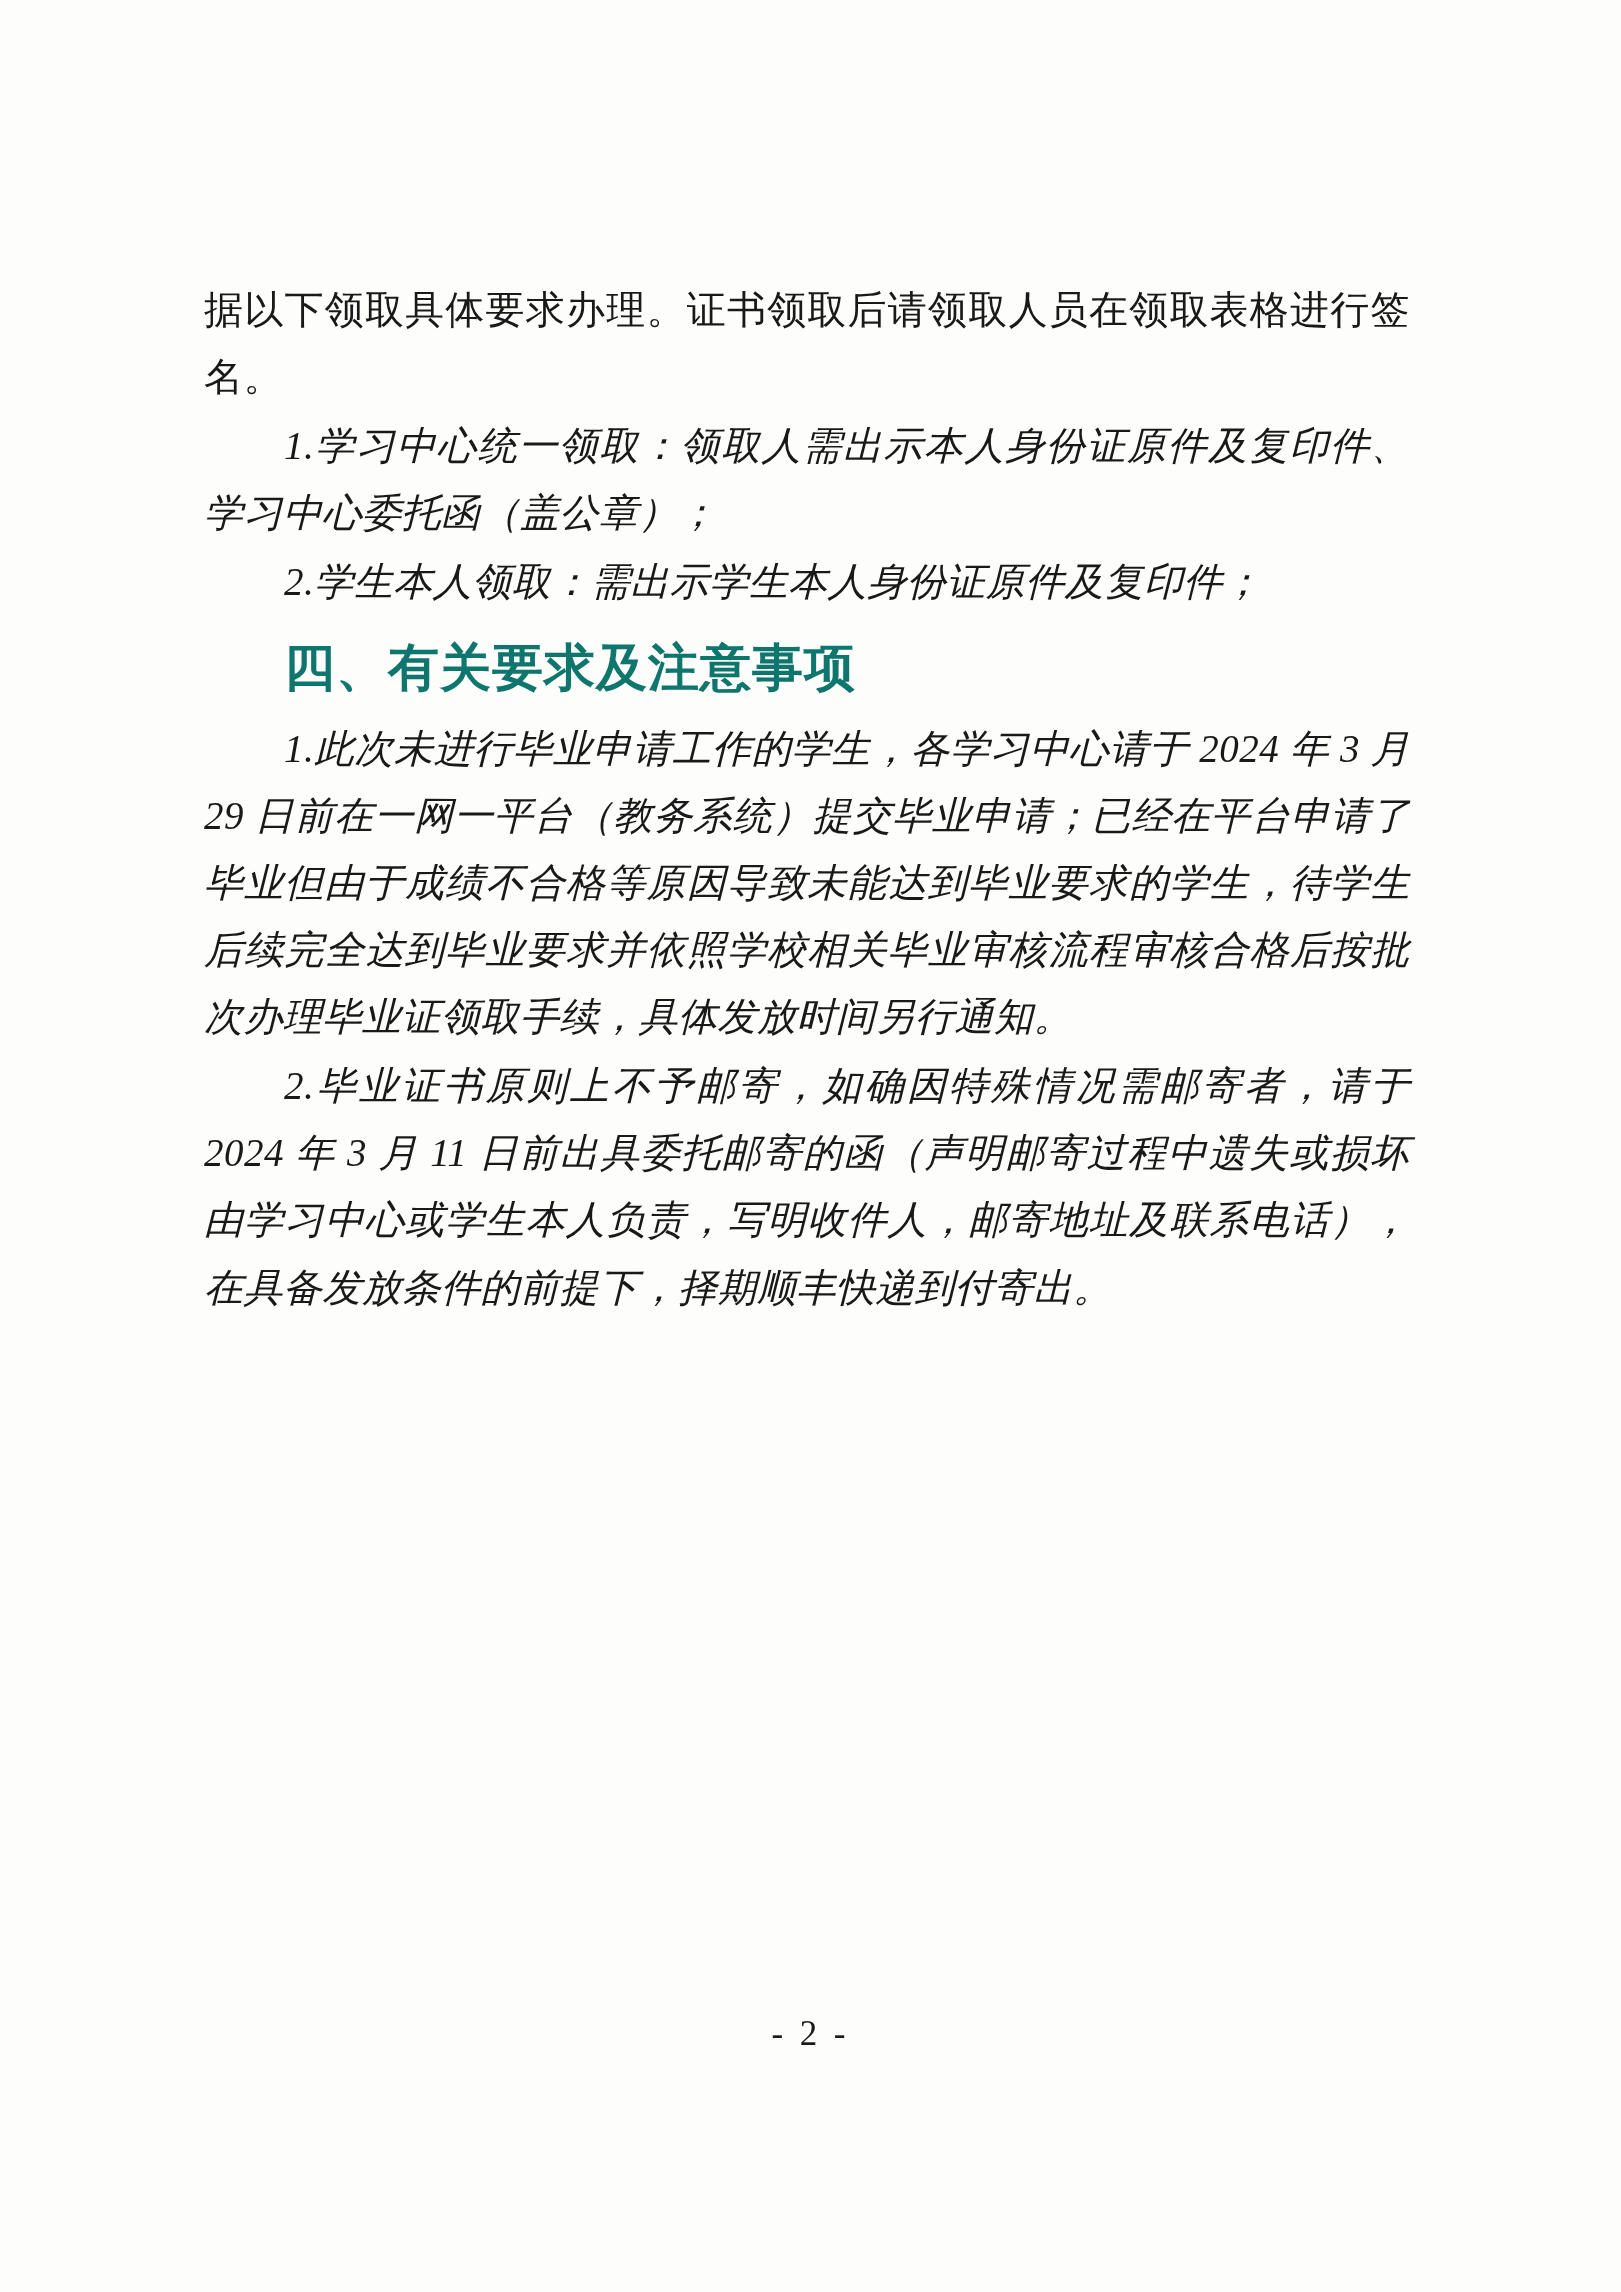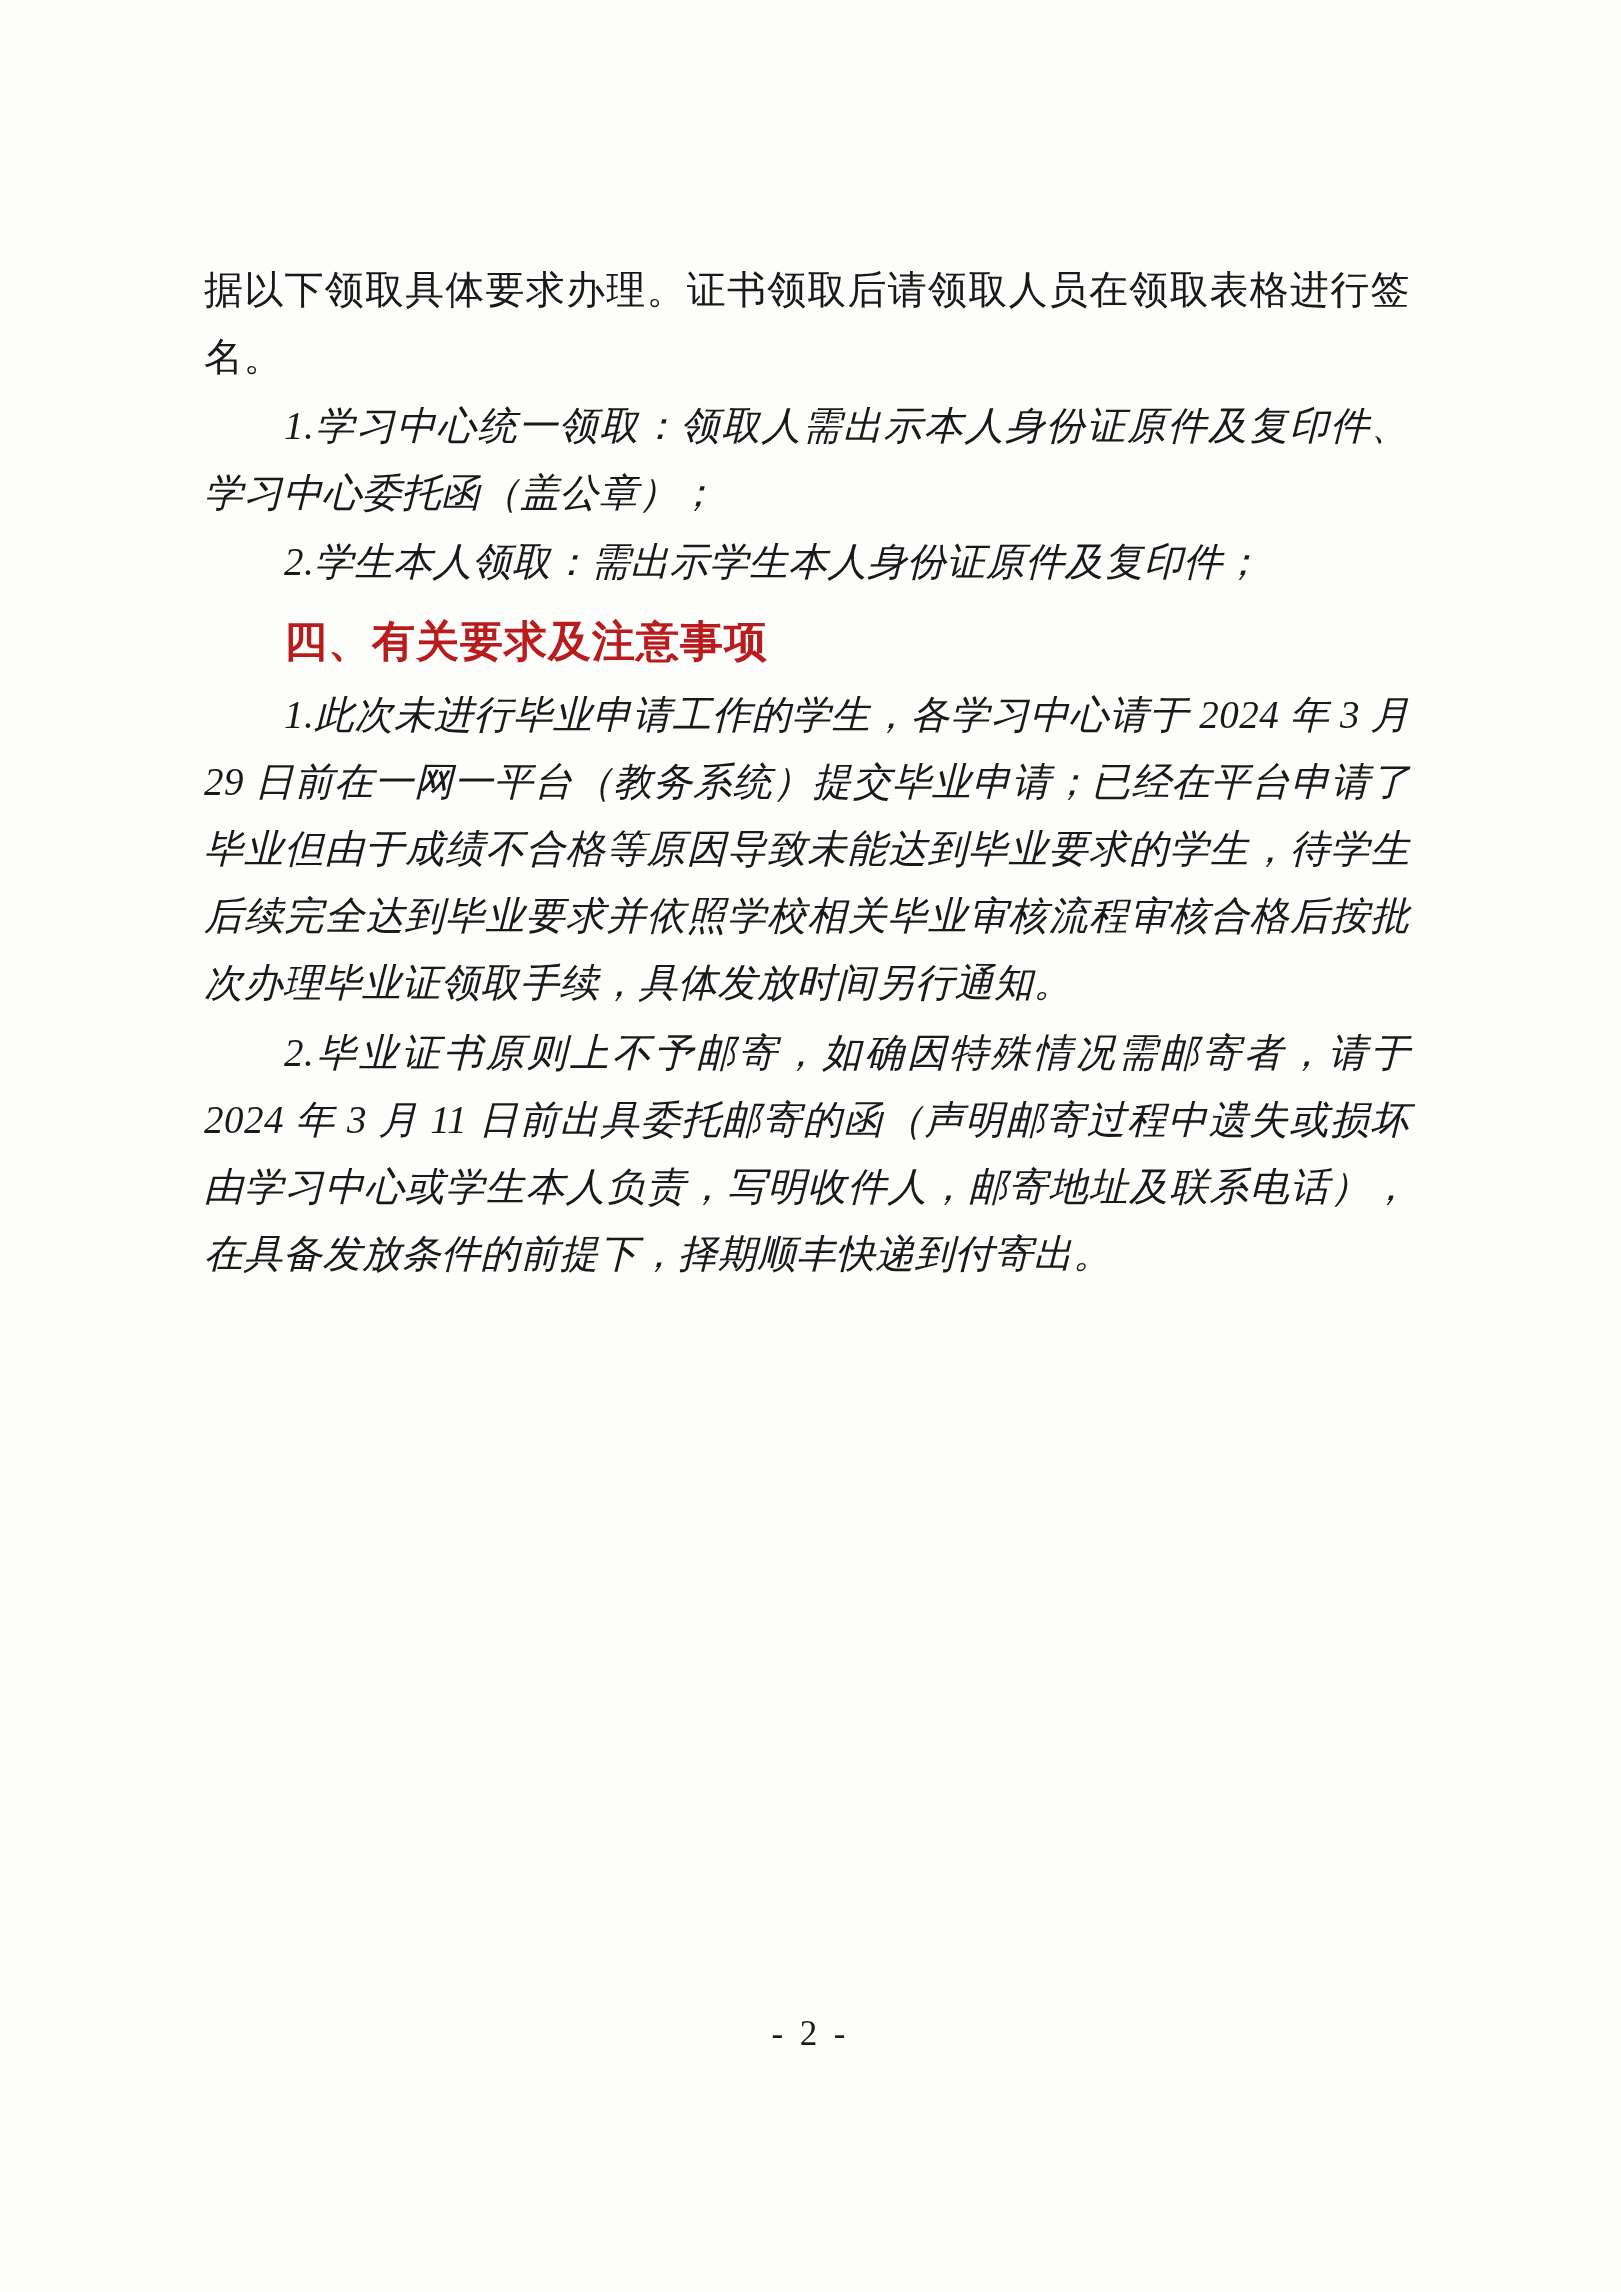--- a/index.html
+++ b/index.html
@@ -19,44 +19,44 @@
     position: absolute;
     top: 0;
     left: 0;
     width: 1621px;
     height: 2293px;
     background: #fdfdfb;
   }
   .content {
     position: absolute;
     left: 204px;
-    top: 256px;
+    top: 276px;
     width: 1206px;
   }
   .para {
     font-size: 39px;
     line-height: 1.72;
     letter-spacing: 0.5px;
     text-align: justify;
     text-justify: inter-ideograph;
     margin: 0 0 0 0;
     color: #191919;
     font-family: "Liberation Serif", "DejaVu Serif", serif;
   }
   .indent {
     text-indent: 80px;
   }
   .heading {
-    font-size: 43px;
+    font-size: 51px;
     line-height: 1.72;
     font-weight: bold;
     text-indent: 80px;
     margin: 9.8px 0 0 0;
     letter-spacing: 1px;
-    color: #b91c1c;
+    color: #0f766e;
   }
   .block-gap {
     margin-top: 2px;
     font-style: italic;
   }
   .footer {
     position: absolute;
     left: 0;
     top: 2014px;
     width: 1621px;

